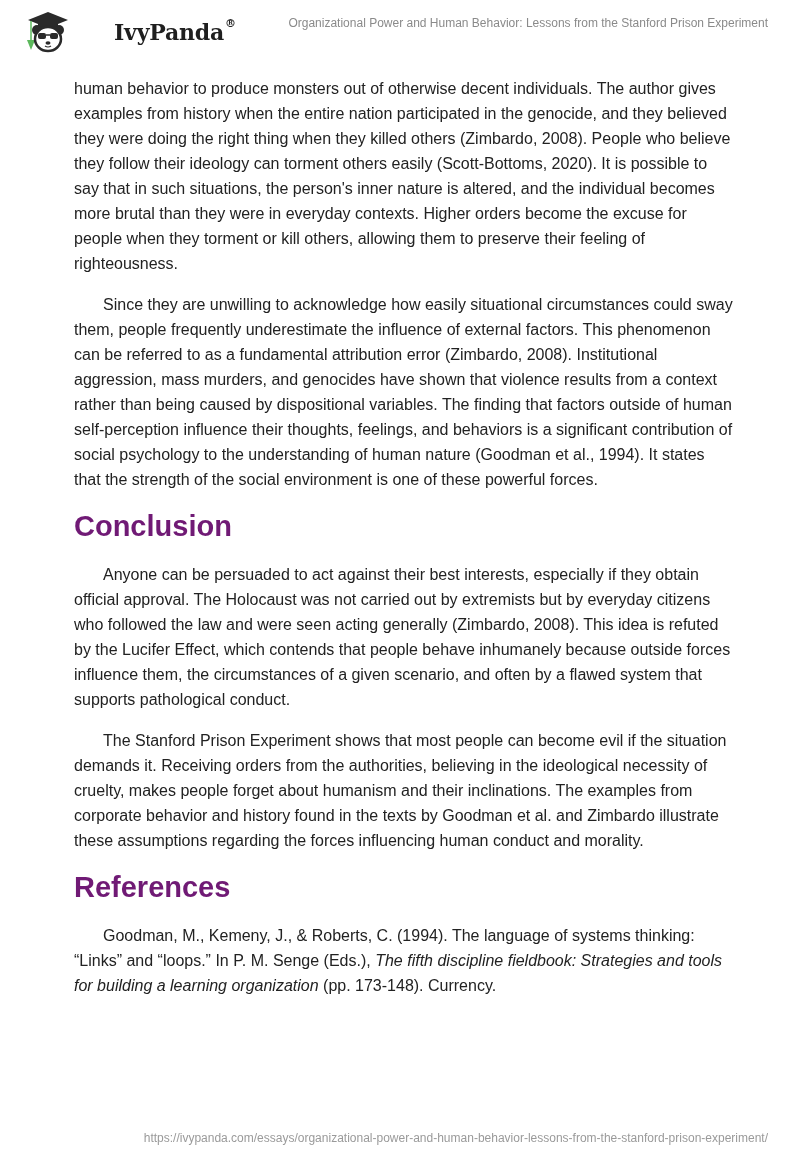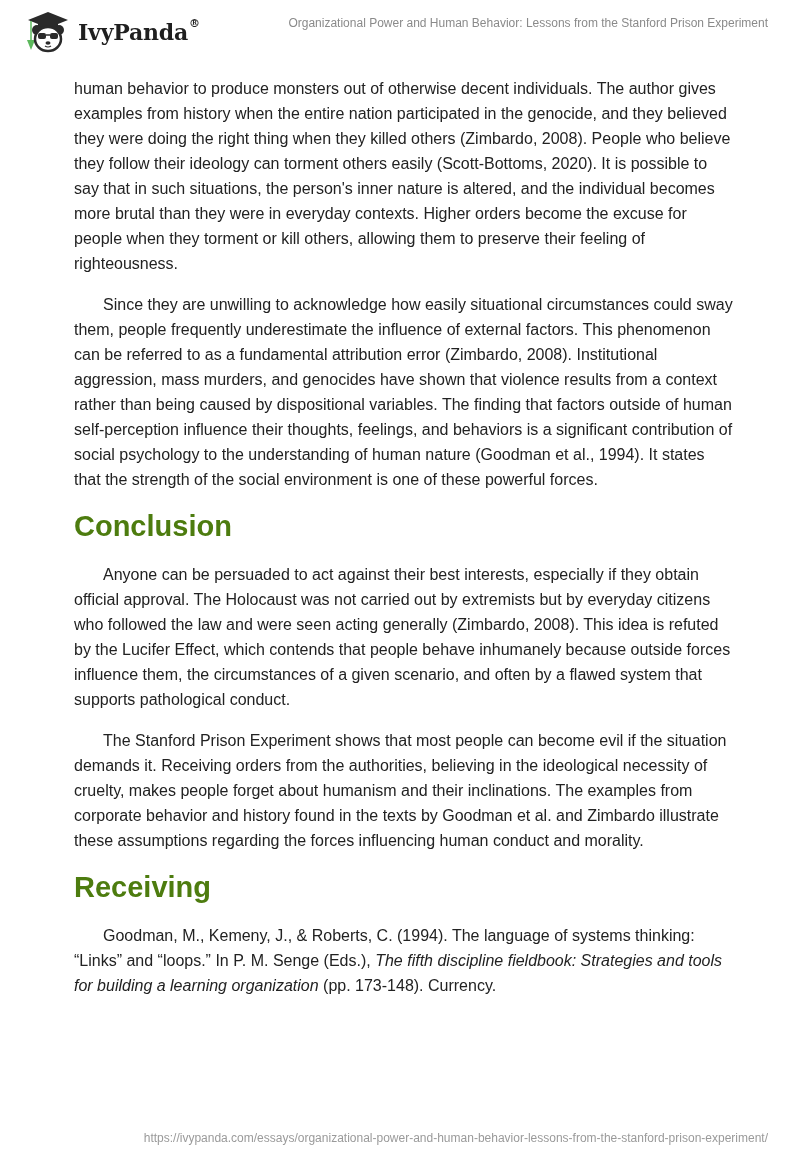--- a/index.html
+++ b/index.html
@@ -1,26 +1,26 @@
 <!DOCTYPE html>
 <html><head>
   <meta charset="utf-8">
   <style>
     html, body { margin: 0; padding: 0; background: #ffffff; }
     body { width: 800px; height: 1160px; position: relative; overflow: hidden; font-family: "Liberation Sans", sans-serif; color: #222222; }
     .header { position: absolute; left: 0; top: 0; width: 800px; height: 60px; }
-    .logo { position: absolute; left: 22px; top: 8px; display: flex; align-items: center; }
+    .logo { position: absolute; left: 22px; top: 8px; display: flex; align-items: center; gap: 36px; }
     .logo svg { width: 52px; height: 48px; display: block; }
     .logo-text { font-family: "DejaVu Serif", "Liberation Serif", serif; font-weight: bold; font-size: 22px; color: #1f1f1f; margin-left: 4px; letter-spacing: -0.2px; }
     .logo-reg { font-size: 11px; vertical-align: top; position: relative; top: -2px; margin-left: 1px; }
     .doc-title { position: absolute; right: 32px; top: 16px; font-size: 12px; color: #8a8a8a; white-space: nowrap; }
     .content { position: absolute; left: 74px; top: 72px; width: 660px; }
     p.para { margin: 4px 0 16px 0; font-size: 16px; line-height: 25px; color: #222222; }
     p.indent { text-indent: 29px; }
-    h2.section { font-size: 29px; font-weight: bold; margin: 6px 0 18px 0; color: #4d7c0f; line-height: 36px; }
+    h2.section { font-size: 29px; font-weight: bold; margin: 6px 0 18px 0; color: #701a75; line-height: 36px; }
     em { font-style: italic; }
     .footer-url { position: absolute; right: 32px; top: 1131px; font-size: 12px; color: #9a9a9a; white-space: nowrap; }
   </style>
 </head>
 <body>
 
 <div class="header">
   <div class="logo">
     <span>
       <svg viewBox="0 0 52 48">
@@ -50,17 +50,17 @@
 </div>
 
 <div class="content">
   <p class="para">human behavior to produce monsters out of otherwise decent individuals. The author gives examples from history when the entire nation participated in the genocide, and they believed they were doing the right thing when they killed others (Zimbardo, 2008). People who believe they follow their ideology can torment others easily (Scott-Bottoms, 2020). It is possible to say that in such situations, the person's inner nature is altered, and the individual becomes more brutal than they were in everyday contexts. Higher orders become the excuse for people when they torment or kill others, allowing them to preserve their feeling of righteousness.</p>
   <p class="para indent">Since they are unwilling to acknowledge how easily situational circumstances could sway them, people frequently underestimate the influence of external factors. This phenomenon can be referred to as a fundamental attribution error (Zimbardo, 2008). Institutional aggression, mass murders, and genocides have shown that violence results from a context rather than being caused by dispositional variables. The finding that factors outside of human self-perception influence their thoughts, feelings, and behaviors is a significant contribution of social psychology to the understanding of human nature (Goodman et al., 1994). It states that the strength of the social environment is one of these powerful forces.</p>
 
   <h2 class="section">Conclusion</h2>
   <p class="para indent">Anyone can be persuaded to act against their best interests, especially if they obtain official approval. The Holocaust was not carried out by extremists but by everyday citizens who followed the law and were seen acting generally (Zimbardo, 2008). This idea is refuted by the Lucifer Effect, which contends that people behave inhumanely because outside forces influence them, the circumstances of a given scenario, and often by a flawed system that supports pathological conduct.</p>
   <p class="para indent">The Stanford Prison Experiment shows that most people can become evil if the situation demands it. Receiving orders from the authorities, believing in the ideological necessity of cruelty, makes people forget about humanism and their inclinations. The examples from corporate behavior and history found in the texts by Goodman et al. and Zimbardo illustrate these assumptions regarding the forces influencing human conduct and morality.</p>
 
-  <h2 class="section">Receiving</h2>
+  <h2 class="section">References</h2>
   <p class="para indent"><span>Goodman, M., Kemeny, J., &amp; Roberts, C. (1994). The language of systems thinking: “Links” and “loops.” In P. M. Senge (Eds.), </span><em>The fifth discipline fieldbook: Strategies and tools for building a learning organization</em><span> (pp. 173-148). Currency.</span></p>
 </div>
 
 <div class="footer-url">https://ivypanda.com/essays/organizational-power-and-human-behavior-lessons-from-the-stanford-prison-experiment/</div>
 
 </body></html>

